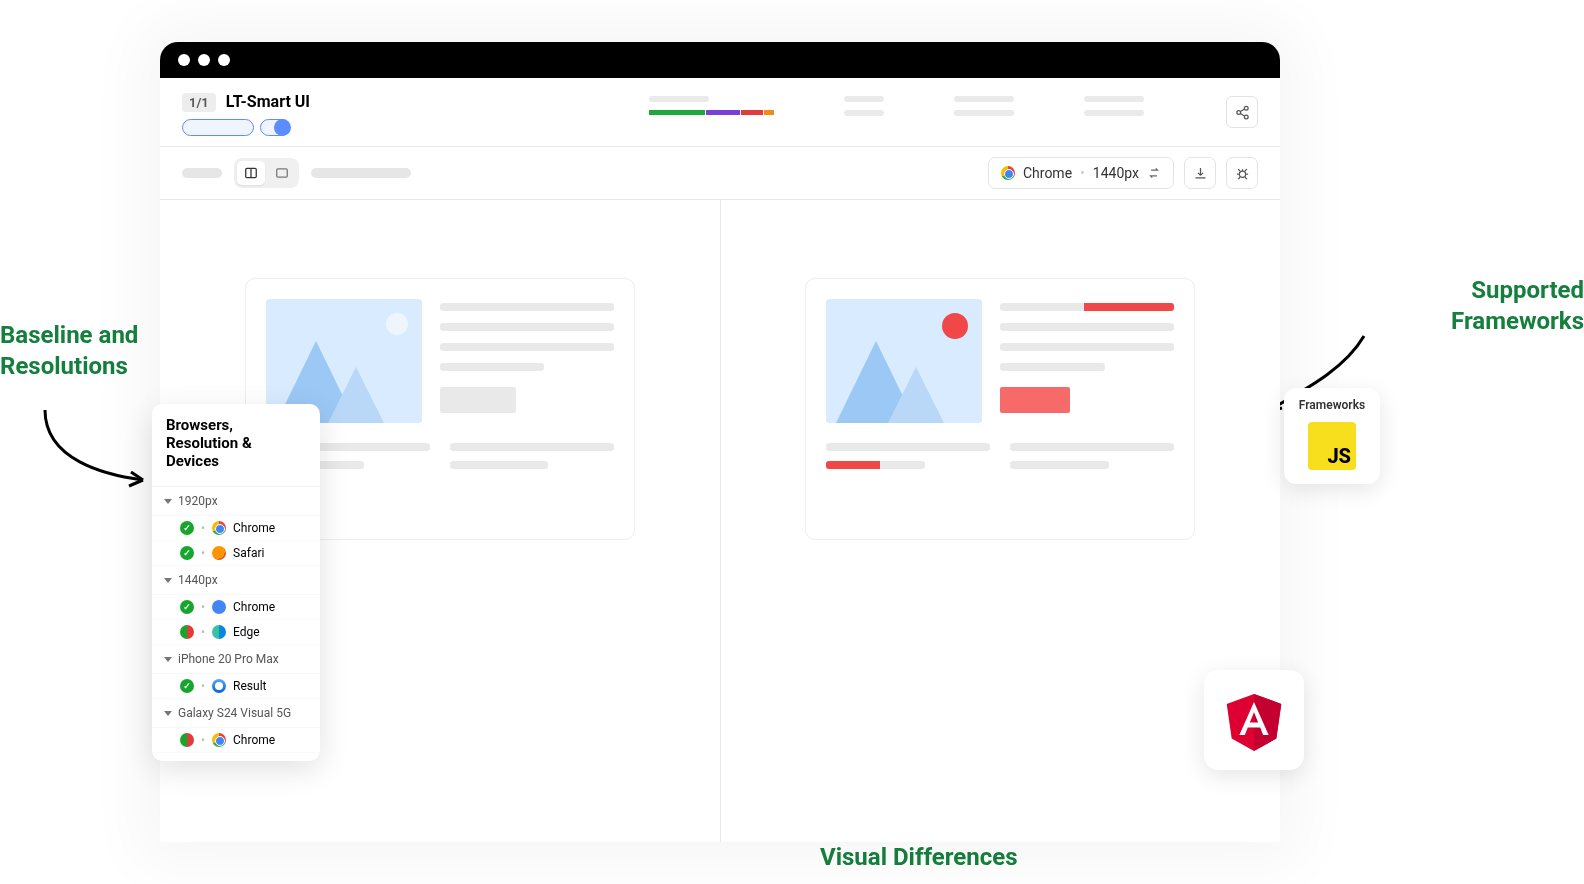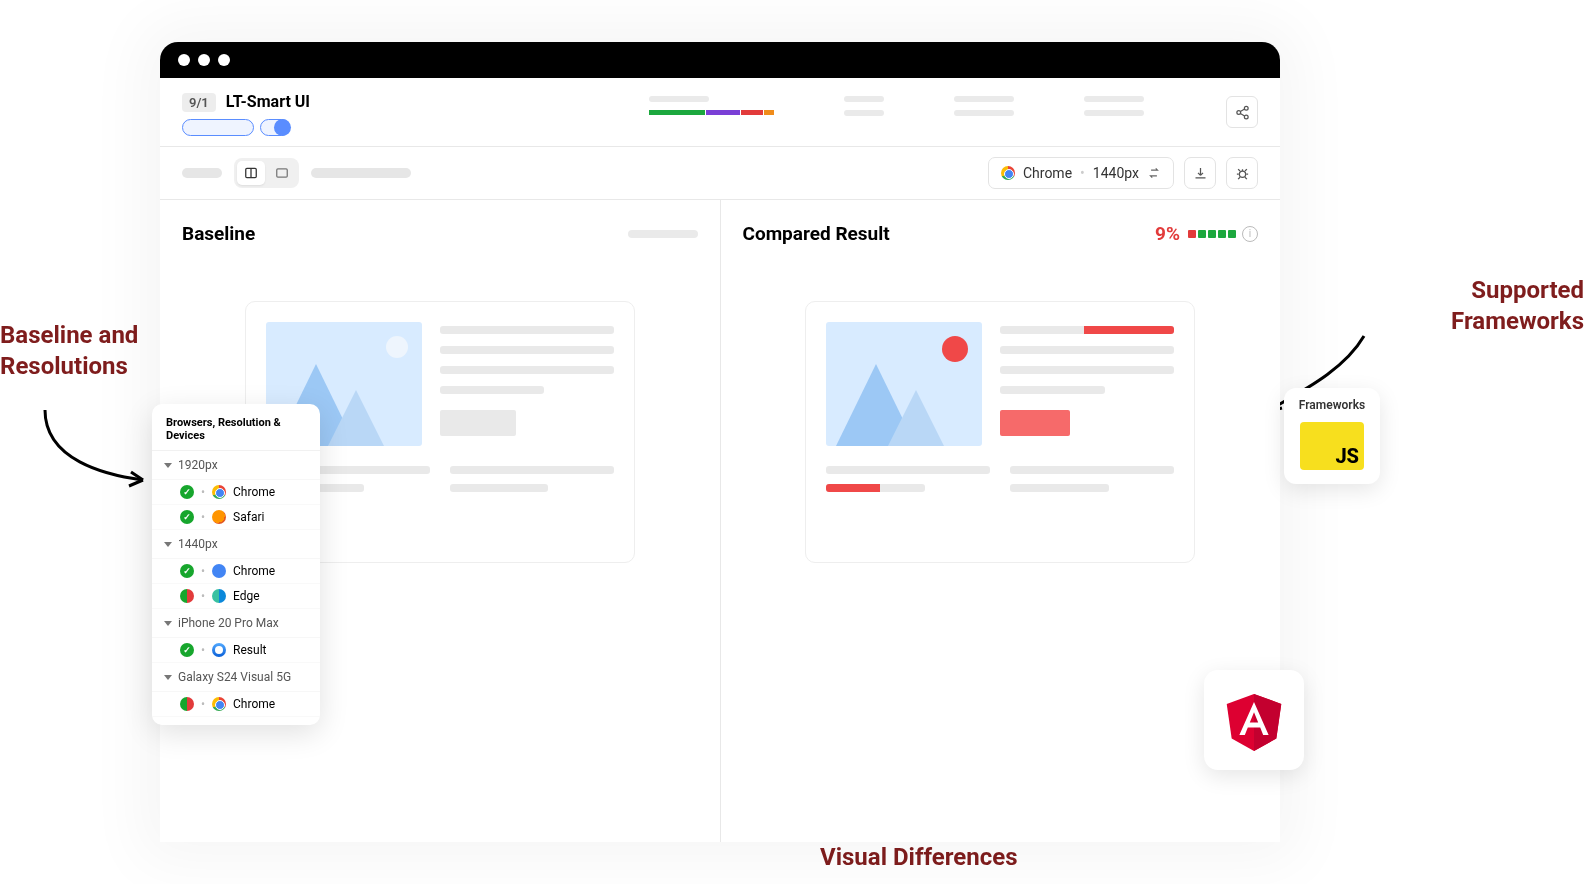--- a/index.html
+++ b/index.html
@@ -10,21 +10,21 @@
     background: #ffffff;
     position: relative;
     overflow: hidden;
   }
 
   
   .annotation {
     position: absolute;
     font-weight: 700;
     font-size: 24px;
-    color: #7f1d1d;
+    color: #15803d;
     line-height: 1.3;
   }
   .ann-browsers { left: 0; top: 320px; text-align: left; }
   .ann-frameworks { right: 0; top: 275px; text-align: right; }
   .ann-visdiff { left: 820px; top: 842px; }
 
   .arrow-svg { position: absolute; }
   .arrow-browsers { left: 35px; top: 400px; width: 120px; height: 100px; }
   .arrow-frameworks { right: 210px; top: 330px; width: 120px; height: 100px; }
   .arrow-visdiff { left: 880px; top: 680px; width: 80px; height: 150px; }
@@ -239,22 +239,22 @@
     width: 168px;
     background: #fff;
     border-radius: 10px;
     box-shadow: 0 8px 30px rgba(0,0,0,0.12);
     padding: 12px 0 8px 0;
     font-size: 12px;
     z-index: 10;
   }
   .popover-title {
     font-weight: 700;
-    padding: 0 14px 8px 14px;
-    font-size: 11px;
+    padding: 0 14px 16px 14px;
+    font-size: 15px;
     border-bottom: 1px solid #f1f1f1;
   }
   .grp-header {
     display: flex; align-items: center; gap: 6px;
     padding: 7px 12px; color: #555;
     border-bottom: 1px solid #f7f7f7;
   }
   .chev {
     width: 0; height: 0;
     border-left: 4px solid transparent;
@@ -294,21 +294,21 @@
     height: 96px;
     background: #fff;
     border-radius: 12px;
     box-shadow: 0 6px 22px rgba(0,0,0,0.10);
     padding: 10px;
     text-align: center;
     z-index: 10;
   }
   .frameworks-card .lbl { font-size: 12px; font-weight: 600; color: #333; }
   .js-tile {
-    width: 64px; height: 48px;
+    width: 48px; height: 48px;
     background: #f7df1e;
     border-radius: 4px;
     margin: 10px auto 16px auto;
     display:flex; align-items:flex-end; justify-content:flex-end;
     font-weight: 800; font-size: 20px; color:#000; padding: 0 5px 2px 0;
   }
 
   .angular-card {
     position: absolute;
     right: 280px;
@@ -353,21 +353,21 @@
 <div class="window">
   <div class="titlebar">
     <div class="dot"></div>
     <div class="dot"></div>
     <div class="dot"></div>
   </div>
 
   <div class="header">
     <div class="header-left">
       <div>
-        <span class="badge-count">9/1</span>
+        <span class="badge-count">1/1</span>
         <span class="project-title">LT-Smart UI</span>
       </div>
       <div class="pill-row">
         <div class="pill-blue"></div>
         <div class="pill-blue small"></div>
       </div>
     </div>
     <div class="header-right">
       <div class="stat-col">
         <div class="ghost-line w60"></div>
@@ -438,24 +438,20 @@
         <svg width="15" height="15" viewBox="0 0 24 24" fill="none" stroke="#555" stroke-width="2">
             <circle cx="12" cy="13" r="5"></circle>
             <path d="M12 8V5M8 18l-3 3M16 18l3 3M6 13H3M18 13h3M8 8L5 5M16 8l3-3"></path>
           </svg>
       </div>
     </div>
   </div>
 
   <div class="compare-row">
     <div class="pane left">
-      <div class="pane-header">
-        <span class="pane-title">Baseline</span>
-        <div class="ghost-line" style="width:70px; height:8px;"></div>
-      </div>
       <div class="card-preview">
         <div class="cp-top">
           <div class="cp-image">
             <div class="mountain"></div>
               <div class="mountain2"></div>
               <div class="sun"></div>
           </div>
           <div class="cp-lines">
             <div class="cp-line"></div>
             <div class="cp-line"></div>
@@ -471,34 +467,20 @@
             </div>
           <div class="cp-bottomcol">
               <div class="cp-line"></div>
               <div class="cp-line short"></div>
             </div>
         </div>
       </div>
     </div>
 
     <div class="pane right">
-      <div class="pane-header">
-        <span class="pane-title">Compared Result</span>
-        <div style="display:flex; align-items:center;">
-          <span class="diff-pct">9%</span>
-          <span class="diff-bars">
-            <span class="b r"></span>
-              <span class="b g"></span>
-              <span class="b g"></span>
-              <span class="b g"></span>
-              <span class="b g"></span>
-          </span>
-          <span class="info-icon">i</span>
-        </div>
-      </div>
       <div class="card-preview">
         <div class="cp-top">
           <div class="cp-image">
             <div class="mountain"></div>
               <div class="mountain2"></div>
               <div class="sun red"></div>
           </div>
           <div class="cp-lines">
             <div class="cp-line half-red"></div>
             <div class="cp-line"></div>

